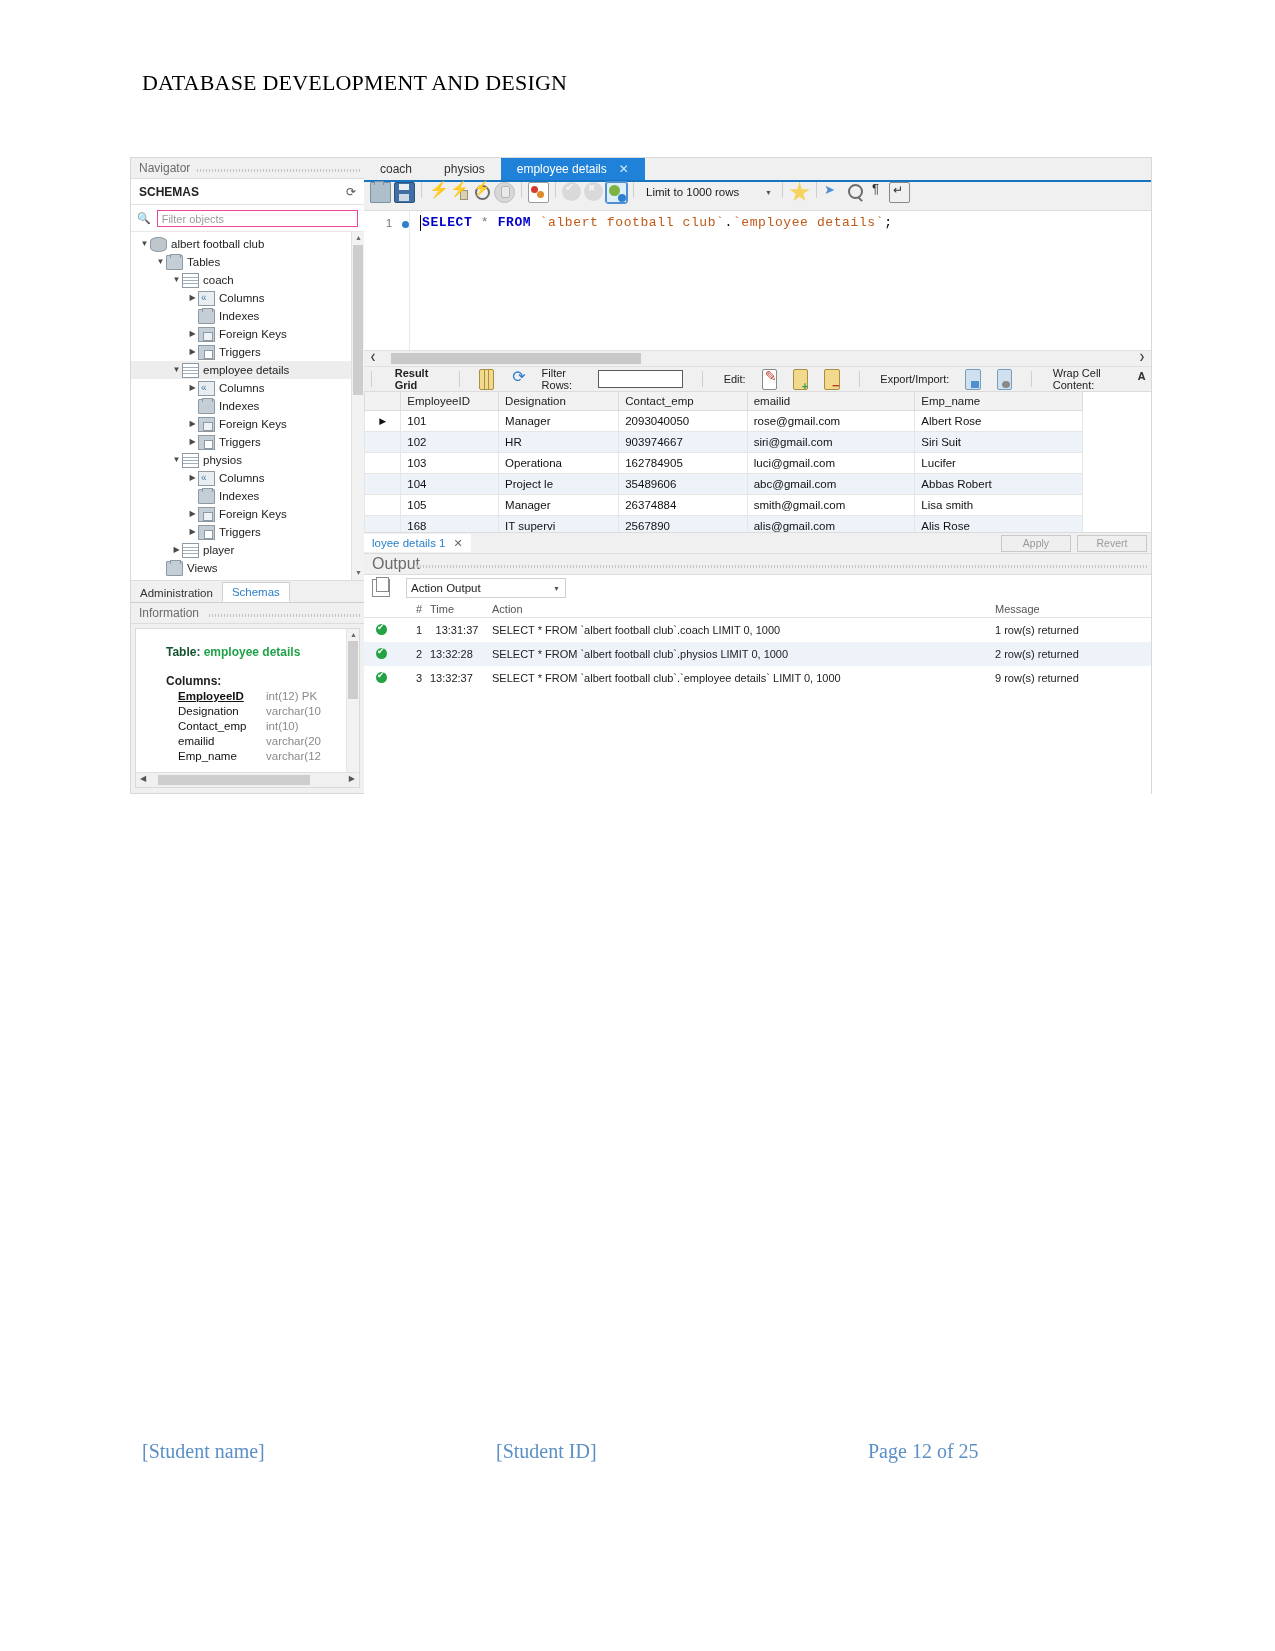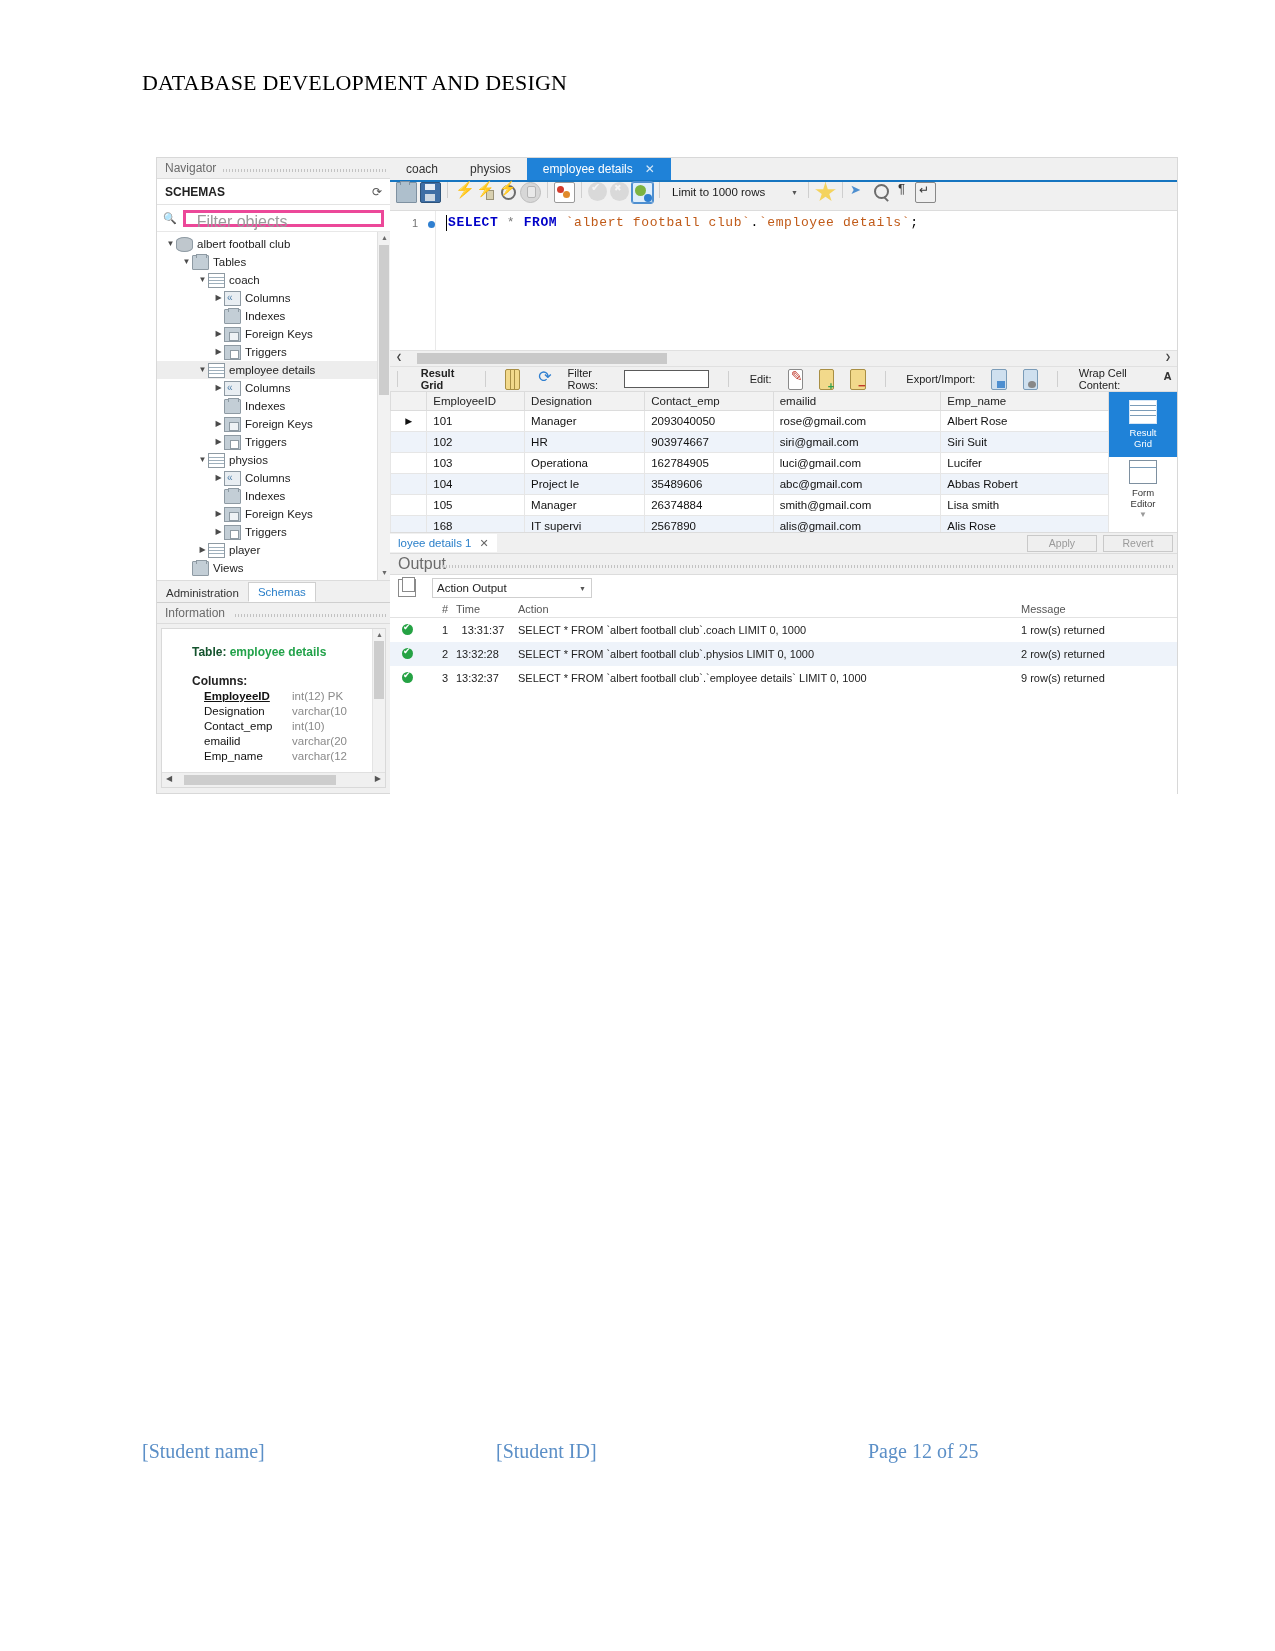--- a/index.html
+++ b/index.html
@@ -18,21 +18,21 @@
     position:absolute;top:1440px;left:0;width:1275px;height:34px;
     font-family:"Liberation Serif",serif;font-size:20px;color:#5b8fc7;
   }
   .footer span{position:absolute;white-space:nowrap;}
   .f-name{left:142px;}
   .f-id{left:496px;}
   .f-page{left:868px;}
 
   
   .wb{
-    position:absolute;left:156px;top:157px;width:1022px;height:637px;
+    position:absolute;left:130px;top:157px;width:1022px;height:637px;
     background:#f0f0f0;font-size:11px;color:#222;
     border:1px solid #d8d8d8;box-sizing:border-box;
   }
   
   .left-col{position:absolute;left:0;top:0;width:233px;height:637px;}
   .panel-hdr{
     height:20px;line-height:20px;background:#f0f0f0;
     color:#6b6b6b;font-size:12px;padding-left:8px;position:relative;
     border-bottom:1px solid #dcdcdc;
   }
@@ -44,22 +44,22 @@
   .schemas-bar{
     height:25px;background:#fff;border-bottom:1px solid #e3e3e3;
     display:flex;align-items:center;padding:0 8px;
   }
   .schemas-bar .lbl{font-weight:bold;font-size:12px;color:#222;flex:1;}
   .filter-row{
     height:26px;background:#fff;display:flex;align-items:center;
     padding:0 6px;gap:6px;border-bottom:1px solid #e8e8e8;
   }
   .filter-input{
-    flex:1;height:17px;border:3px solid #ec4899;background:#fff;
-    font-size:16px;color:#9b9b9b;padding:0 11px;line-height:17px;
+    flex:1;height:17px;border:1px solid #ec4899;background:#fff;
+    font-size:11px;color:#9b9b9b;padding:0 4px;line-height:17px;
     box-sizing:border-box;
   }
   .tree{
     background:#fff;height:auto;position:relative;
     padding-top:3px;overflow:hidden;
   }
   .tree-wrap{position:relative;height:348px;background:#fff;border-bottom:1px solid #dcdcdc;}
   .node{height:18px;line-height:18px;display:flex;align-items:center;white-space:nowrap;font-size:11.5px;}
   .node.sel{background:#ededed;}
   .arrow{width:11px;display:inline-block;text-align:center;color:#4a4a4a;font-size:8px;}
@@ -608,33 +608,20 @@
                 <td class="sel-marker"></td>
                 <td>168</td>
                 <td>IT supervi</td>
                 <td>2567890</td>
                 <td>alis@gmail.com</td>
                 <td>Alis Rose</td>
               </tr>
             </tbody>
         </table>
       </div>
-      <div class="rside">
-        <div class="rs-btn active">
-          <div class="rs-ico"></div>
-          <div>Result</div>
-          <div>Grid</div>
-        </div>
-        <div class="rs-btn">
-          <div class="rs-ico form"></div>
-          <div>Form</div>
-          <div>Editor</div>
-          <div class="rs-caret">▼</div>
-        </div>
-      </div>
     </div>
 
     <div class="grid-tabrow">
       <div class="gtab">
         <span>loyee details 1</span>
         <span class="x">✕</span>
       </div>
       <div class="btnrow">
         <div class="gbtn">Apply</div>
         <div class="gbtn">Revert</div>

